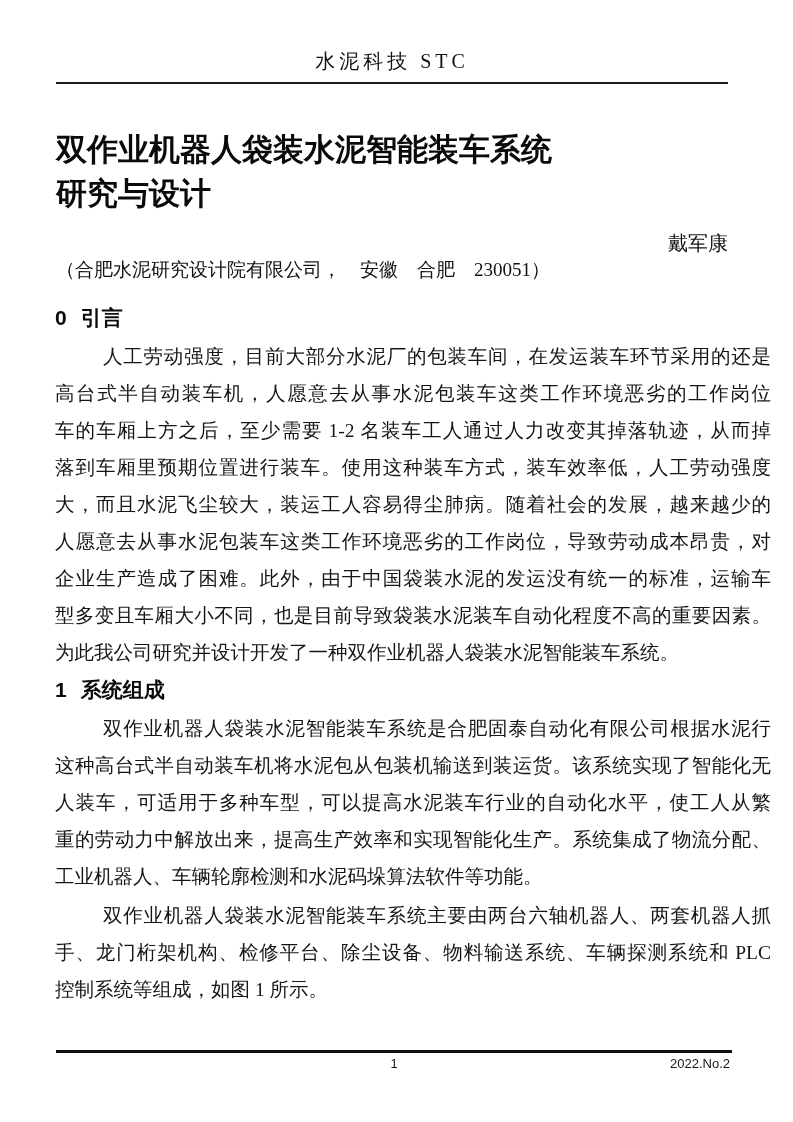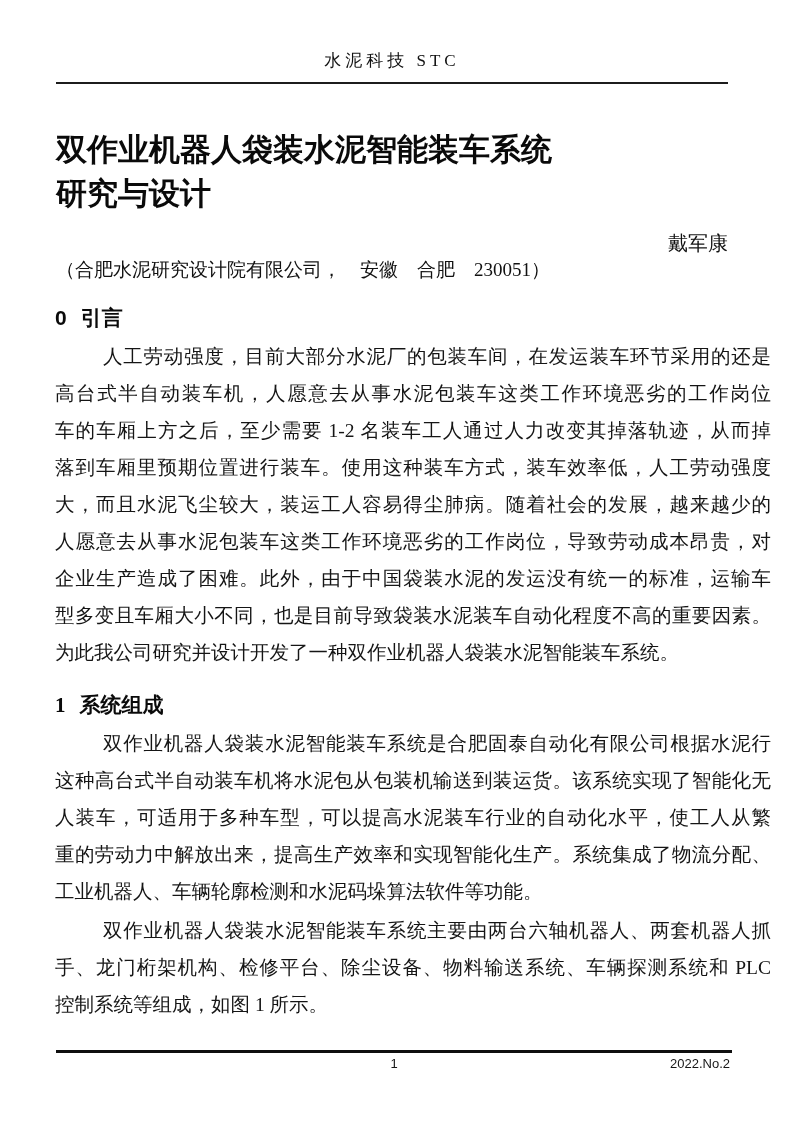--- a/index.html
+++ b/index.html
@@ -10,21 +10,21 @@
     background:#ffffff;
     color:#111;
     font-family:"Liberation Serif","DejaVu Serif",serif;
     overflow:hidden;
   }
   
   .journal-header {
     padding-top:46px;
     width:672px; margin-left:56px;
     text-align:center;
-    font-size:17px; line-height:30px;
+    font-size:20px; line-height:30px;
     letter-spacing:4px;
     font-family:"Liberation Serif","DejaVu Serif",serif;
   }
   .header-rule {
     margin:6px 0 0 56px;
     width:672px; height:0;
     border-top:2px solid #1c1c1c;
   }
   
   .article-title {
@@ -62,21 +62,21 @@
     font-size:19.5px; line-height:37px;
     color:#151515;
   }
   .line {
     text-align:justify;
     text-align-last:justify;
     white-space:pre-wrap;
   }
   .line.first { text-indent:48px; }
   .line.last  { text-align-last:left; }
-  .h1-wrap { margin-top:16px;font-family:Liberation Serif, serif; }
+  .h1-wrap { margin-top:1px; }
   
   .page-footer {
     position:absolute;
     left:56px; top:1050px;
     width:676px;
   }
   .footer-rule { height:0; border-top:3px solid #0f0f0f; }
   .footer-row {
     position:relative;
     height:20px; margin-top:2px;

